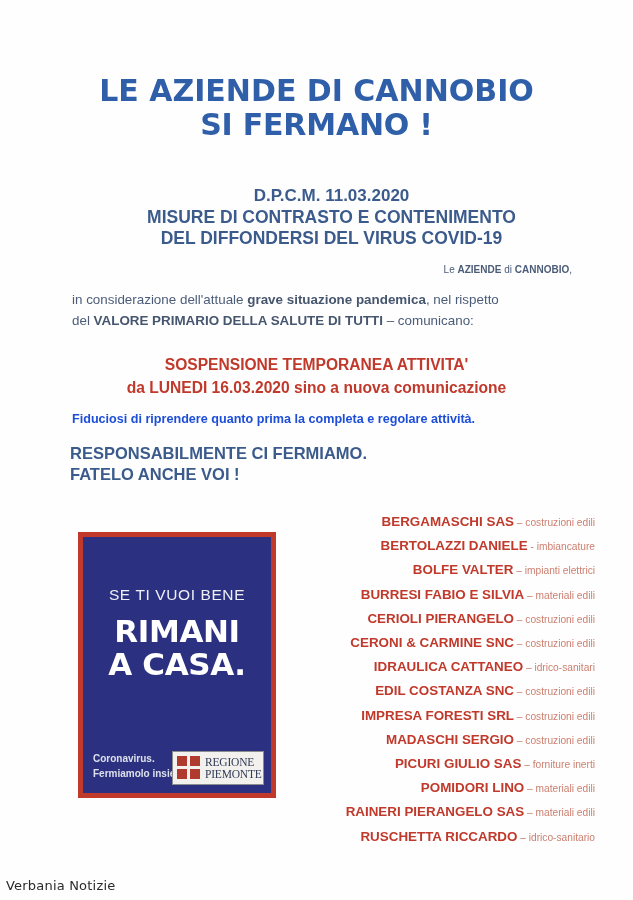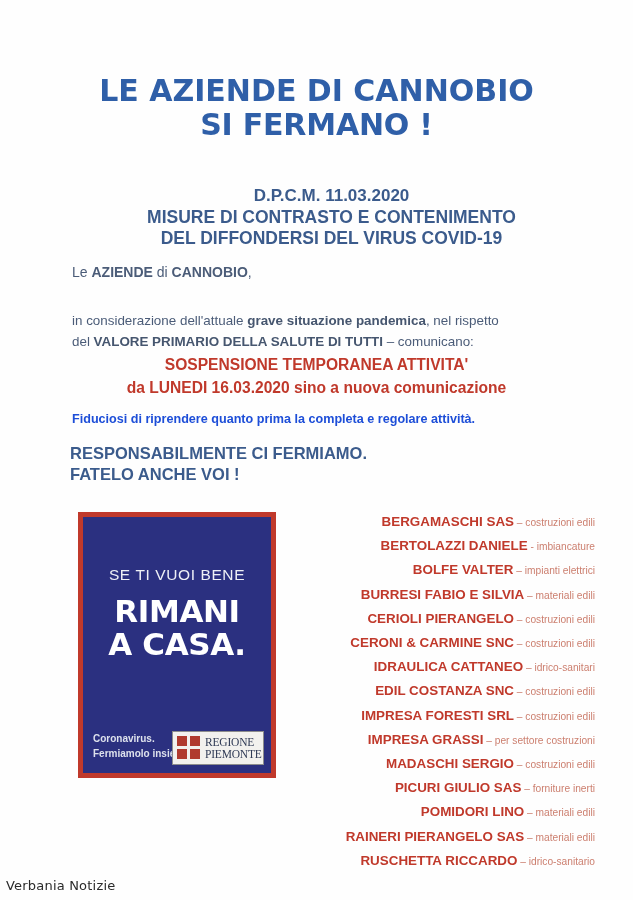--- a/index.html
+++ b/index.html
@@ -58,22 +58,23 @@
   .body-block {
     position: absolute;
     left: 72px;
     top: 262px;
     width: 500px;
     color: #4b5c78;
     font-size: 13.4px;
     line-height: 1.5;
   }
   .body-block .lead {
-    font-size: 14px;
-    margin-bottom: 28px;
+    font-size: 10px;
+    margin-bottom: 13px;
+    text-align: right;
   }
   .body-block .lead b { font-weight: bold; }
   .body-block .para {
     font-size: 13.4px;
     line-height: 1.55;
   }
   .body-block .para .strong-b { font-weight: bold; color: #46566f; }
 
   
   .redblock {
@@ -109,21 +110,21 @@
     font-weight: bold;
     font-size: 16.5px;
     line-height: 1.28;
   }
   .responsa span { display: block; }
 
   
   .poster-wrap {
     position: absolute;
     left: 78px;
-    top: 512px;
+    top: 532px;
     width: 198px;
     height: 266px;
     background: #c0392b;
     padding: 8px;
     box-sizing: border-box;
   }
   .poster {
     position: absolute;
     left: 5px; top: 5px;
     right: 5px; bottom: 5px;
@@ -319,21 +320,20 @@
   <div class="complist" id="company-list">
       <div class="row"><span class="cname">BERGAMASCHI SAS</span><span class="cdesc"> – costruzioni edili</span></div>
       <div class="row"><span class="cname">BERTOLAZZI DANIELE</span><span class="cdesc"> - imbiancature</span></div>
       <div class="row"><span class="cname">BOLFE VALTER</span><span class="cdesc"> – impianti elettrici</span></div>
       <div class="row"><span class="cname">BURRESI FABIO E SILVIA</span><span class="cdesc"> – materiali edili</span></div>
       <div class="row"><span class="cname">CERIOLI PIERANGELO</span><span class="cdesc"> – costruzioni edili</span></div>
       <div class="row"><span class="cname">CERONI &amp; CARMINE </span><span class="cname sm">SNC</span><span class="cdesc"> – costruzioni edili</span></div>
       <div class="row"><span class="cname">IDRAULICA CATTANEO</span><span class="cdesc"> – idrico-sanitari</span></div>
       <div class="row"><span class="cname">EDIL COSTANZA SNC</span><span class="cdesc"> – costruzioni edili</span></div>
       <div class="row"><span class="cname">IMPRESA FORESTI </span><span class="cname sm">SRL</span><span class="cdesc"> – costruzioni edili</span></div>
-      <div class="row"><span class="cname">IMPRESA GRASSI</span><span class="cdesc"> – per settore costruzioni</span></div>
       <div class="row"><span class="cname">MADASCHI SERGIO</span><span class="cdesc"> – costruzioni edili</span></div>
       <div class="row"><span class="cname">PICURI GIULIO </span><span class="cname sm">SAS</span><span class="cdesc"> – forniture inerti</span></div>
       <div class="row"><span class="cname">POMIDORI LINO</span><span class="cdesc"> – materiali edili</span></div>
       <div class="row"><span class="cname">RAINERI PIERANGELO </span><span class="cname sm">SAS</span><span class="cdesc"> – materiali edili</span></div>
       <div class="row"><span class="cname">RUSCHETTA RICCARDO</span><span class="cdesc"> – idrico-sanitario</span></div>
     </div>
 
   <div class="watermark">Verbania Notizie</div>
 
 </div>

